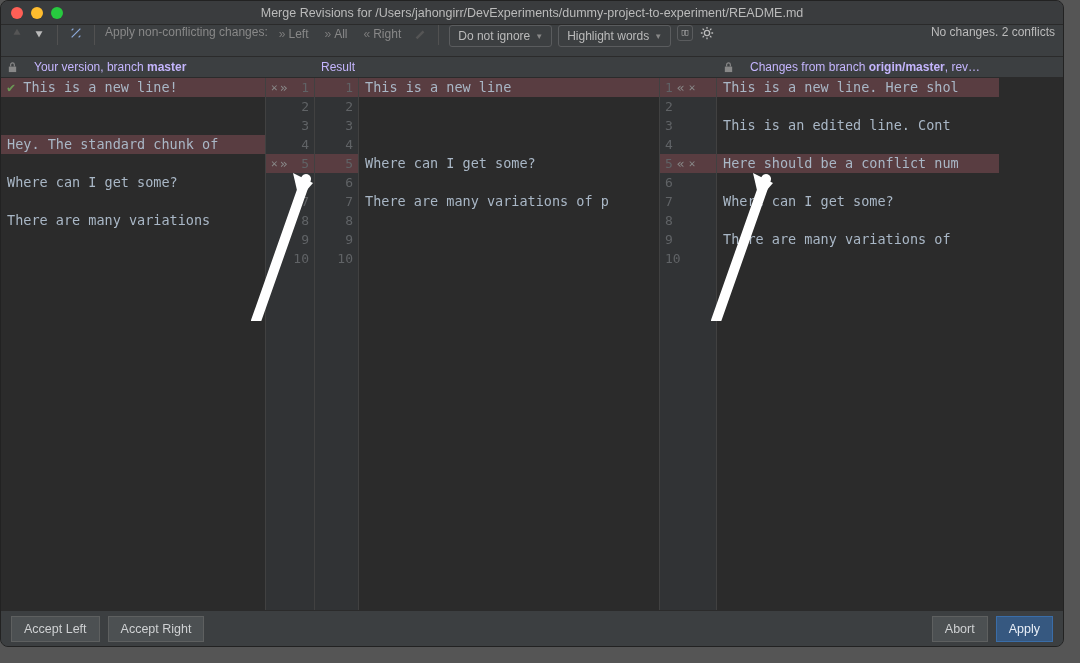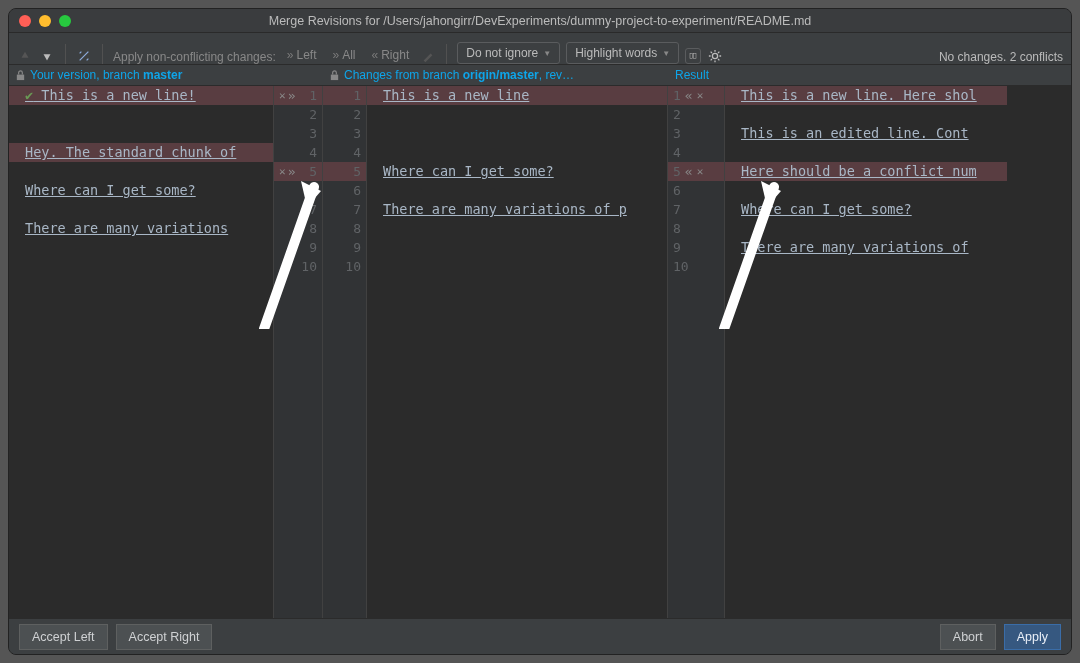--- a/index.html
+++ b/index.html
@@ -8,21 +8,20 @@
   background: #555;
   width: 1080px;
   height: 663px;
   overflow: hidden;
   font-size: 12px;
   color: #bbbbbb;
 }
 .window {
   width: 1064px;
   height: 647px;
-  margin: 8px;
   background: #3c3f41;
   border-radius: 8px;
   overflow: hidden;
   position: relative;
   border: 1px solid #222;
 }
 .titlebar {
   height: 24px;
   background: #3a3c3e;
   display: flex;
@@ -32,49 +31,49 @@
 }
 .traffic { display: flex; gap: 8px; padding-left: 10px; }
 .dot { width: 12px; height: 12px; border-radius: 50%; }
 .red { background: #ff5f56; } .yellow { background: #ffbd2e; } .green { background: #27c93f; }
 .title { position: absolute; left: 0; right: 0; text-align: center; font-size: 12.5px; color: #bbb; }
 .toolbar {
   height: 32px;
   background: #3c3f41;
   border-bottom: 1px solid #2b2b2b;
   display: flex;
-  align-items: flex-end;
+  align-items: flex-start;
   padding: 0 8px;
   gap: 6px;
   font-size: 12px;
   color: #888;
 }
 .tb-btn { display: flex; align-items: center; gap: 3px; padding: 2px 5px; border-radius: 3px; cursor: default; }
 .tb-sep { width: 1px; height: 20px; background: #515151; margin: 0 4px; }
 .tb-dd { display: flex; align-items: center; gap: 5px; padding: 3px 8px; border: 1px solid #5a5c5e; border-radius: 3px; color: #bbb; }
 .tb-arrow { font-size: 8px; color: #888; }
 .tb-right { margin-left: auto; color: #bbb; }
 .icon { display: inline-flex; width: 16px; height: 16px; align-items: center; justify-content: center; color: #666; }
 .panelheaders {
   height: 21px;
   background: #3c3f41;
   display: flex;
   border-bottom: 1px solid #2b2b2b;
 }
-.ph { display: flex; align-items: center; padding: 0 6px; font-size: 12px; color: #0ea5e9; overflow: hidden; white-space: nowrap; gap: 4px; }
+.ph { display: flex; align-items: center; padding: 0 6px; font-size: 12px; color: #c4b5fd; overflow: hidden; white-space: nowrap; gap: 16px; }
 .ph b { font-weight: bold; }
 .merge-area { display: flex; height: 533px; font-family: "Menlo", "Consolas", monospace; font-size: 13.5px; background: #2b2b2b; }
 .pane { overflow: hidden; background: #2b2b2b; }
 .pane.left { width: 264px; }
 .gutter-mid { width: 50px; background: #313335; border-left: 1px solid #414141; border-right: 1px solid #414141; }
 .gutter-mid2 { width: 44px; background: #313335; border-right: 1px solid #414141; }
 .pane.center { width: 300px; }
 .gutter-r { width: 58px; background: #313335; border-left: 1px solid #414141; border-right: 1px solid #414141; }
 .pane.right { width: 282px; }
-.codeline { height: 19px; line-height: 19px; padding: 0 16px; white-space: nowrap; color: #a9b7c6; overflow: hidden; text-decoration: underline; }
+.codeline { height: 19px; line-height: 19px; padding: 0 6px; white-space: nowrap; color: #a9b7c6; overflow: hidden; }
 .conf { background: #593d41; }
 .gline { height: 19px; line-height: 19px; display: flex; align-items: center; justify-content: flex-end; padding: 0 5px; color: #606366; font-family: "Menlo", monospace; font-size: 13px; gap: 3px; }
 .gline.conf { background: #593d41; }
 .gline .chev { color: #888; font-size: 13px; }
 .gline .x { color: #888; font-size: 11px; }
 .check { color: #6a9955; }
 .gutter-mid .gline { justify-content: space-between; }
 .gutter-mid .gline .ops { display: flex; gap: 2px; }
 .gutter-r .gline { justify-content: flex-start; gap: 4px; }
 .footer {
@@ -168,28 +167,28 @@
   </div>
 
   <div class="panelheaders">
     <div class="ph" style="width:314px">
       <svg class="lockico" viewBox="0 0 12 12">
           <rect x="2" y="5" width="8" height="6" fill="#888"></rect>
           <path d="M4 5 V3 a2 2 0 0 1 4 0 V5" fill="none" stroke="#888" stroke-width="1.3"></path>
         </svg>
       <span><span>Your version, branch </span><b>master</b></span>
     </div>
+    <div class="ph" style="width:402px">Result</div>
     <div class="ph" style="flex:1">
       <svg class="lockico" viewBox="0 0 12 12">
           <rect x="2" y="5" width="8" height="6" fill="#888"></rect>
           <path d="M4 5 V3 a2 2 0 0 1 4 0 V5" fill="none" stroke="#888" stroke-width="1.3"></path>
         </svg>
       <span><span>Changes from branch </span><b>origin/master</b><span>, rev…</span></span>
     </div>
-    <div class="ph" style="width:402px">Result</div>
   </div>
 
   <div class="merge-area">
     <div class="pane left" id="pane-left">
         <div class="codeline conf"><span class="check">✔</span> This is a new line!</div>
         <div class="codeline"></div>
         <div class="codeline"></div>
         <div class="codeline conf">Hey. The standard chunk of</div>
         <div class="codeline"></div>
         <div class="codeline">Where can I get some?</div>

